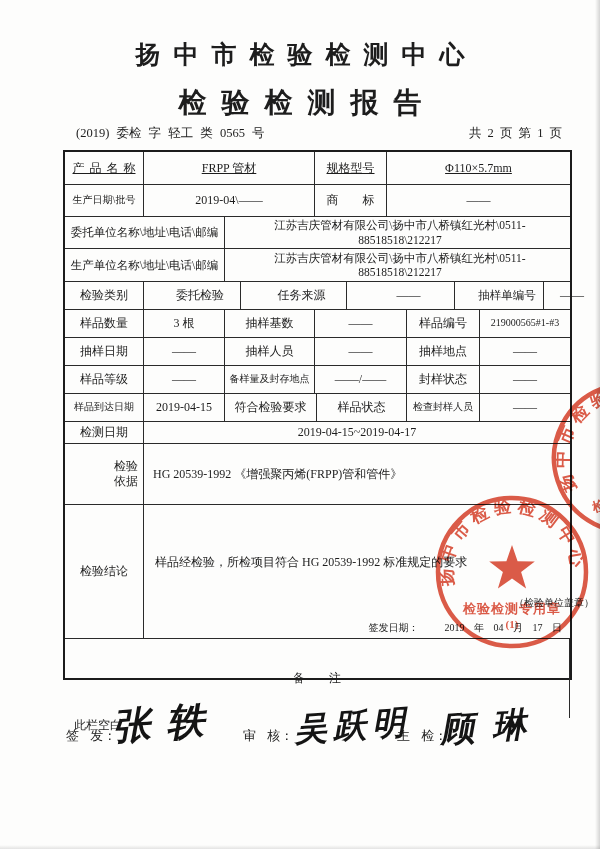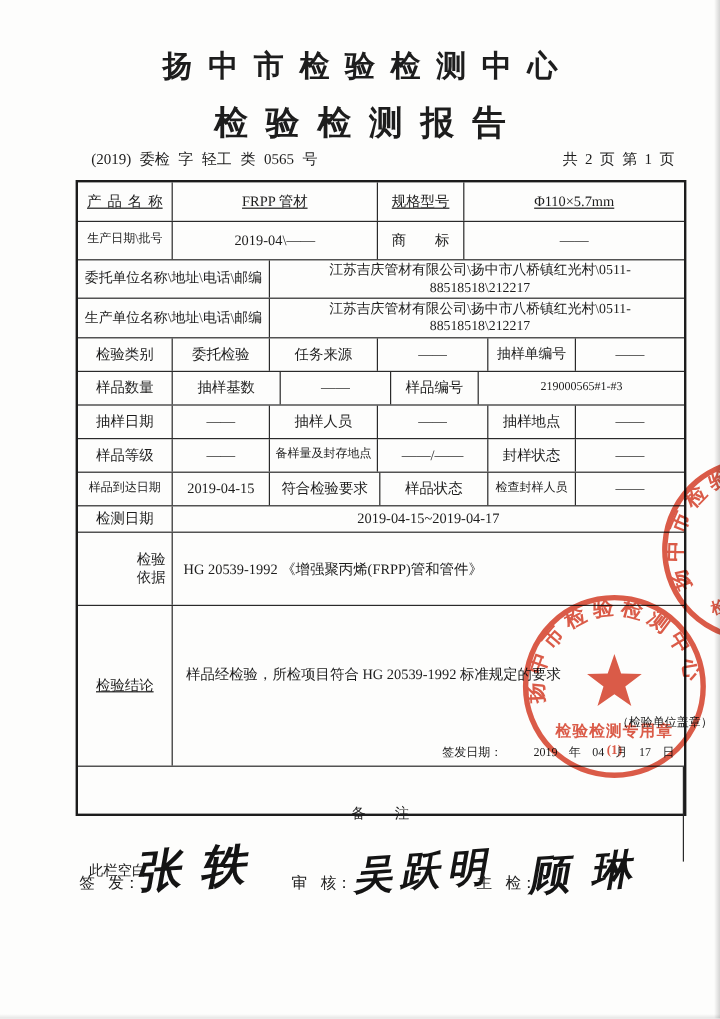--- a/index.html
+++ b/index.html
@@ -81,31 +81,32 @@
     <div class="t-row" style="height:32px;">
       <div class="td fs115" style="flex:0 0 160px;">委托单位名称\地址\电话\邮编</div>
       <div class="td left fs115" style="flex:1;">江苏吉庆管材有限公司\扬中市八桥镇红光村\0511-88518518\212217</div>
     </div>
 
     <div class="t-row" style="height:33px;">
       <div class="td fs115" style="flex:0 0 160px;">生产单位名称\地址\电话\邮编</div>
       <div class="td left fs115" style="flex:1;">江苏吉庆管材有限公司\扬中市八桥镇红光村\0511-88518518\212217</div>
     </div>
 
-    <div class="t-row" style="height:28px;">
+    <div class="t-row" style="height:28px;gap:16px;">
       <div class="td" style="flex:0 0 79px;">检验类别</div>
       <div class="td" style="flex:0 0 81px;">委托检验</div>
       <div class="td" style="flex:0 0 90px;">任务来源</div>
       <div class="td" style="flex:0 0 92px;">——</div>
       <div class="td fs115" style="flex:0 0 73px;">抽样单编号</div>
       <div class="td" style="flex:1;">——</div>
     </div>
 
     <div class="t-row" style="height:28px;">
       <div class="td" style="flex:0 0 79px;">样品数量</div>
+      <div class="td" style="flex:0 0 81px;">3 根</div>
       <div class="td" style="flex:0 0 90px;">抽样基数</div>
       <div class="td" style="flex:0 0 92px;">——</div>
       <div class="td" style="flex:0 0 73px;">样品编号</div>
       <div class="td fs11" style="flex:1;">219000565#1-#3</div>
     </div>
 
     <div class="t-row" style="height:28px;">
       <div class="td" style="flex:0 0 79px;">抽样日期</div>
       <div class="td" style="flex:0 0 81px;">——</div>
       <div class="td" style="flex:0 0 90px;">抽样人员</div>
@@ -136,21 +137,21 @@
       <div class="td" style="flex:0 0 79px;">检测日期</div>
       <div class="td" style="flex:1;">2019-04-15~2019-04-17</div>
     </div>
 
     <div class="t-row" style="height:61px;">
       <div class="td" style="flex:0 0 79px;padding-left:44px;">检验依据</div>
       <div class="td left" style="flex:1;">HG 20539-1992 《增强聚丙烯(FRPP)管和管件》</div>
     </div>
 
     <div class="t-row" style="height:134px;">
-      <div class="td" style="flex:0 0 79px;text-decoration:underline;">检验结论</div>
+      <div class="td" style="flex:0 0 79px;">检验结论</div>
       <div class="td concl-cell" style="flex:1;">
         <div class="concl-text">样品经检验，所检项目符合 HG 20539-1992 标准规定的要求</div>
         <div class="seal-note">（检验单位盖章）</div>
         <div class="issue-line">
           <span>签发日期：</span><span class="gap"></span><span class="issue-date">2019 年 04 月 17 日</span>
         </div>
       </div>
     </div>
 
     <div class="t-row" style="height:39px;">

